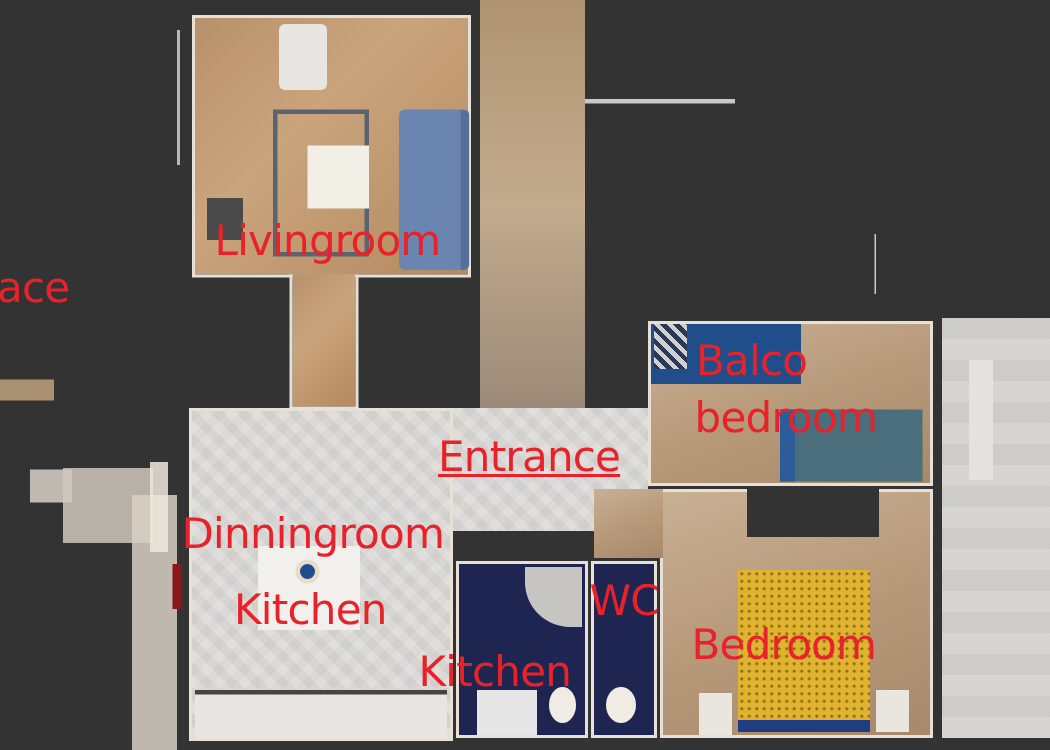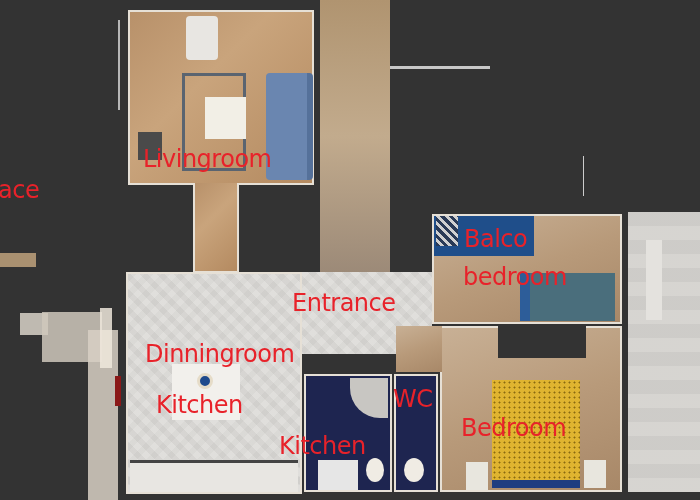--- a/index.html
+++ b/index.html
@@ -23,21 +23,21 @@
     .tile-navy { background: #1e2550; }
     .balcony-floor {
       background:
         repeating-linear-gradient(0deg, rgba(255,255,255,0.1) 0 14px, rgba(180,180,180,0.15) 14px 28px),
         #d2d0cc;
     }
     .wall { border: 2px solid #e6e0d6; }
     .label {
       position: absolute; color: #e8222a;
       font-family: "DejaVu Sans", sans-serif;
-      font-size: 24px; line-height: 1; white-space: nowrap;
+      font-size: 28px; line-height: 1; white-space: nowrap;
       letter-spacing: -0.5px;
     }
     .furn { position: absolute; box-sizing: border-box; }
     .debris { position: absolute; background: #d8d2c8; opacity: 0.85; }
   </style>
 </head>
 <body>
 
 <div class="plan">
 
@@ -88,19 +88,19 @@
   <div class="furn" style="left:466px;top:462px;width:22px;height:28px;background:#e8e6de;"></div>
   <div class="furn" style="left:584px;top:460px;width:22px;height:28px;background:#e8e6de;"></div>
 
   <div class="room balcony-floor" style="left:628px;top:212px;width:72px;height:280px;"></div>
   <div class="furn" style="left:646px;top:240px;width:16px;height:80px;background:#e4e2de;"></div>
 
   <span class="label" style="left:-2px;top:178px;">ace</span>
   <span class="label" style="left:143px;top:147px;">Livingroom</span>
   <span class="label" style="left:464px;top:227px;">Balco</span>
   <span class="label" style="left:463px;top:265px;">bedroom</span>
-  <span class="label" style="left:292px;top:291px;">Entrance</span>
-  <span class="label" style="left:121px;top:342px;margin-left:24px;">Dinningroom</span>
+  <span class="label" style="left:292px;top:291px;text-decoration:underline;">Entrance</span>
+  <span class="label" style="left:121px;top:342px;">Dinningroom</span>
   <span class="label" style="left:156px;top:393px;">Kitchen</span>
   <span class="label" style="left:393px;top:387px;">WC</span>
   <span class="label" style="left:279px;top:434px;">Kitchen</span>
   <span class="label" style="left:461px;top:416px;">Bedroom</span>
 </div>
 
 </body></html>

